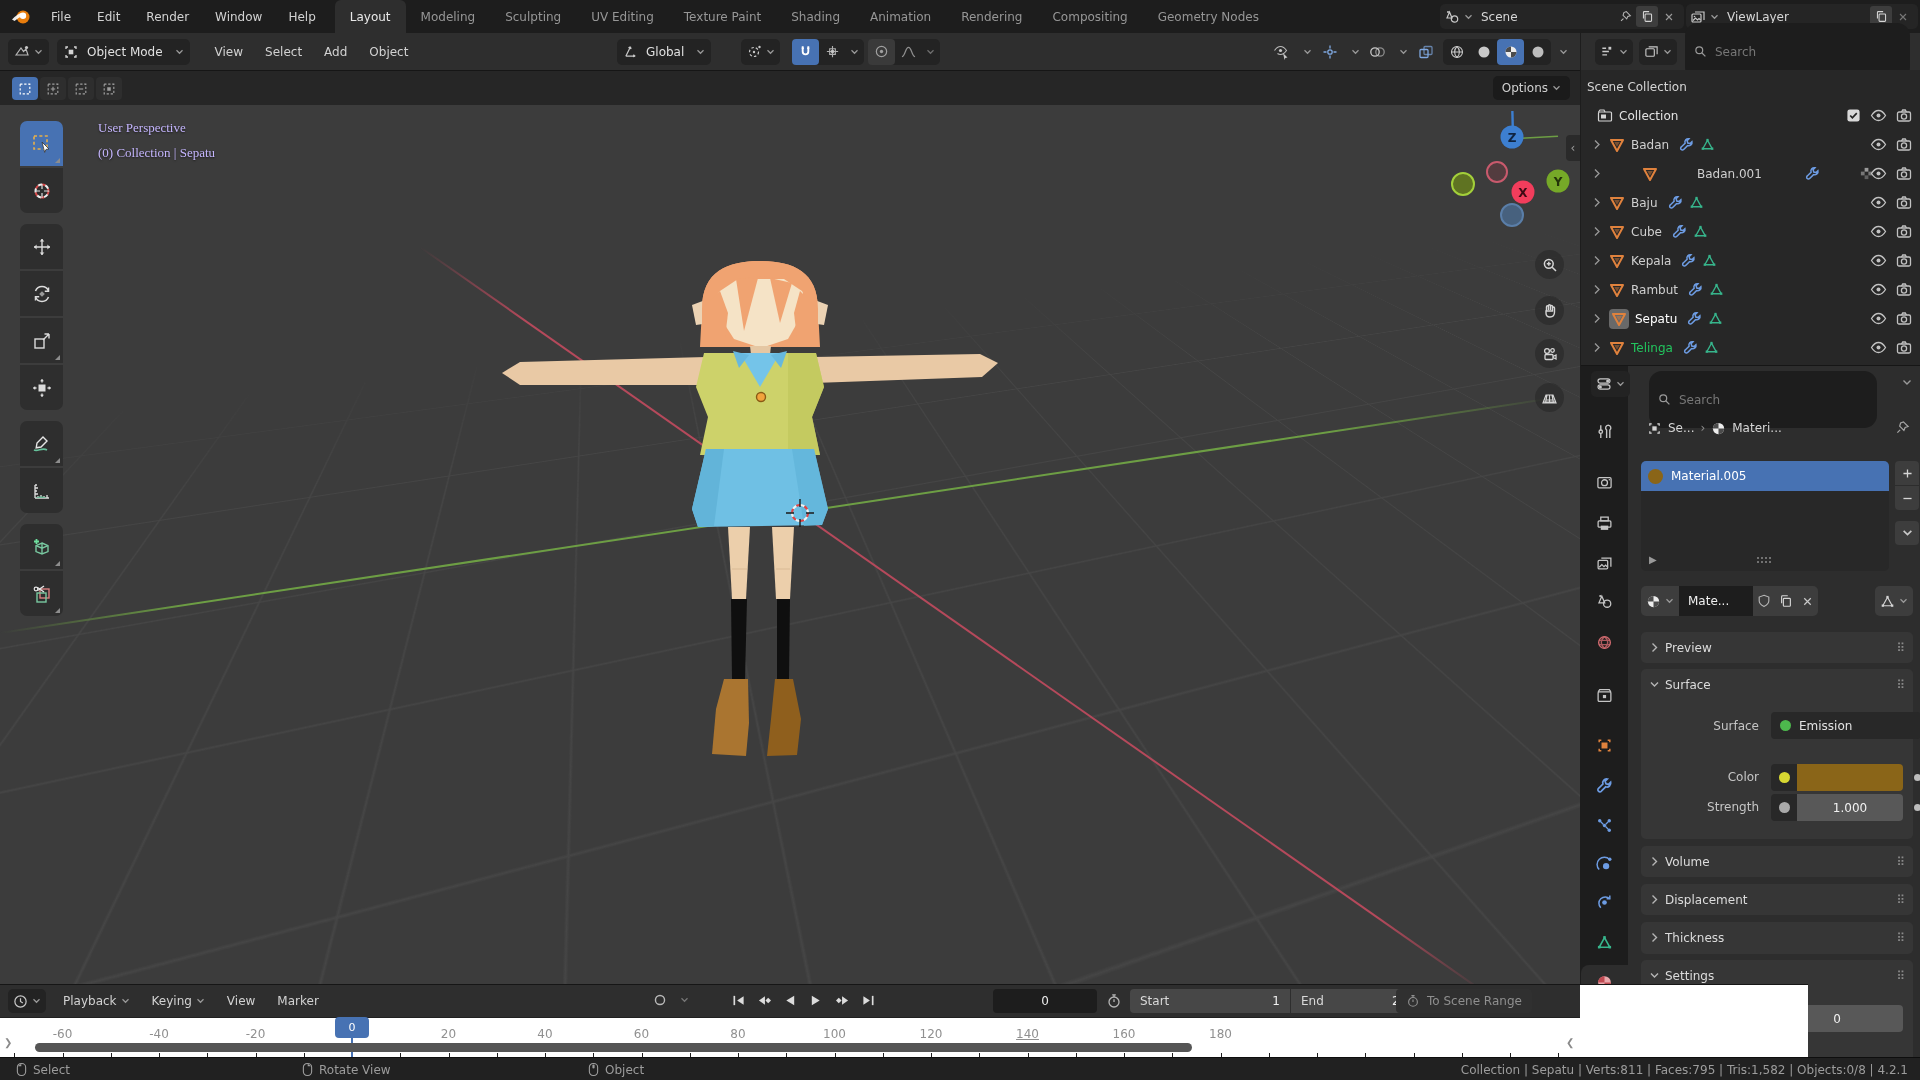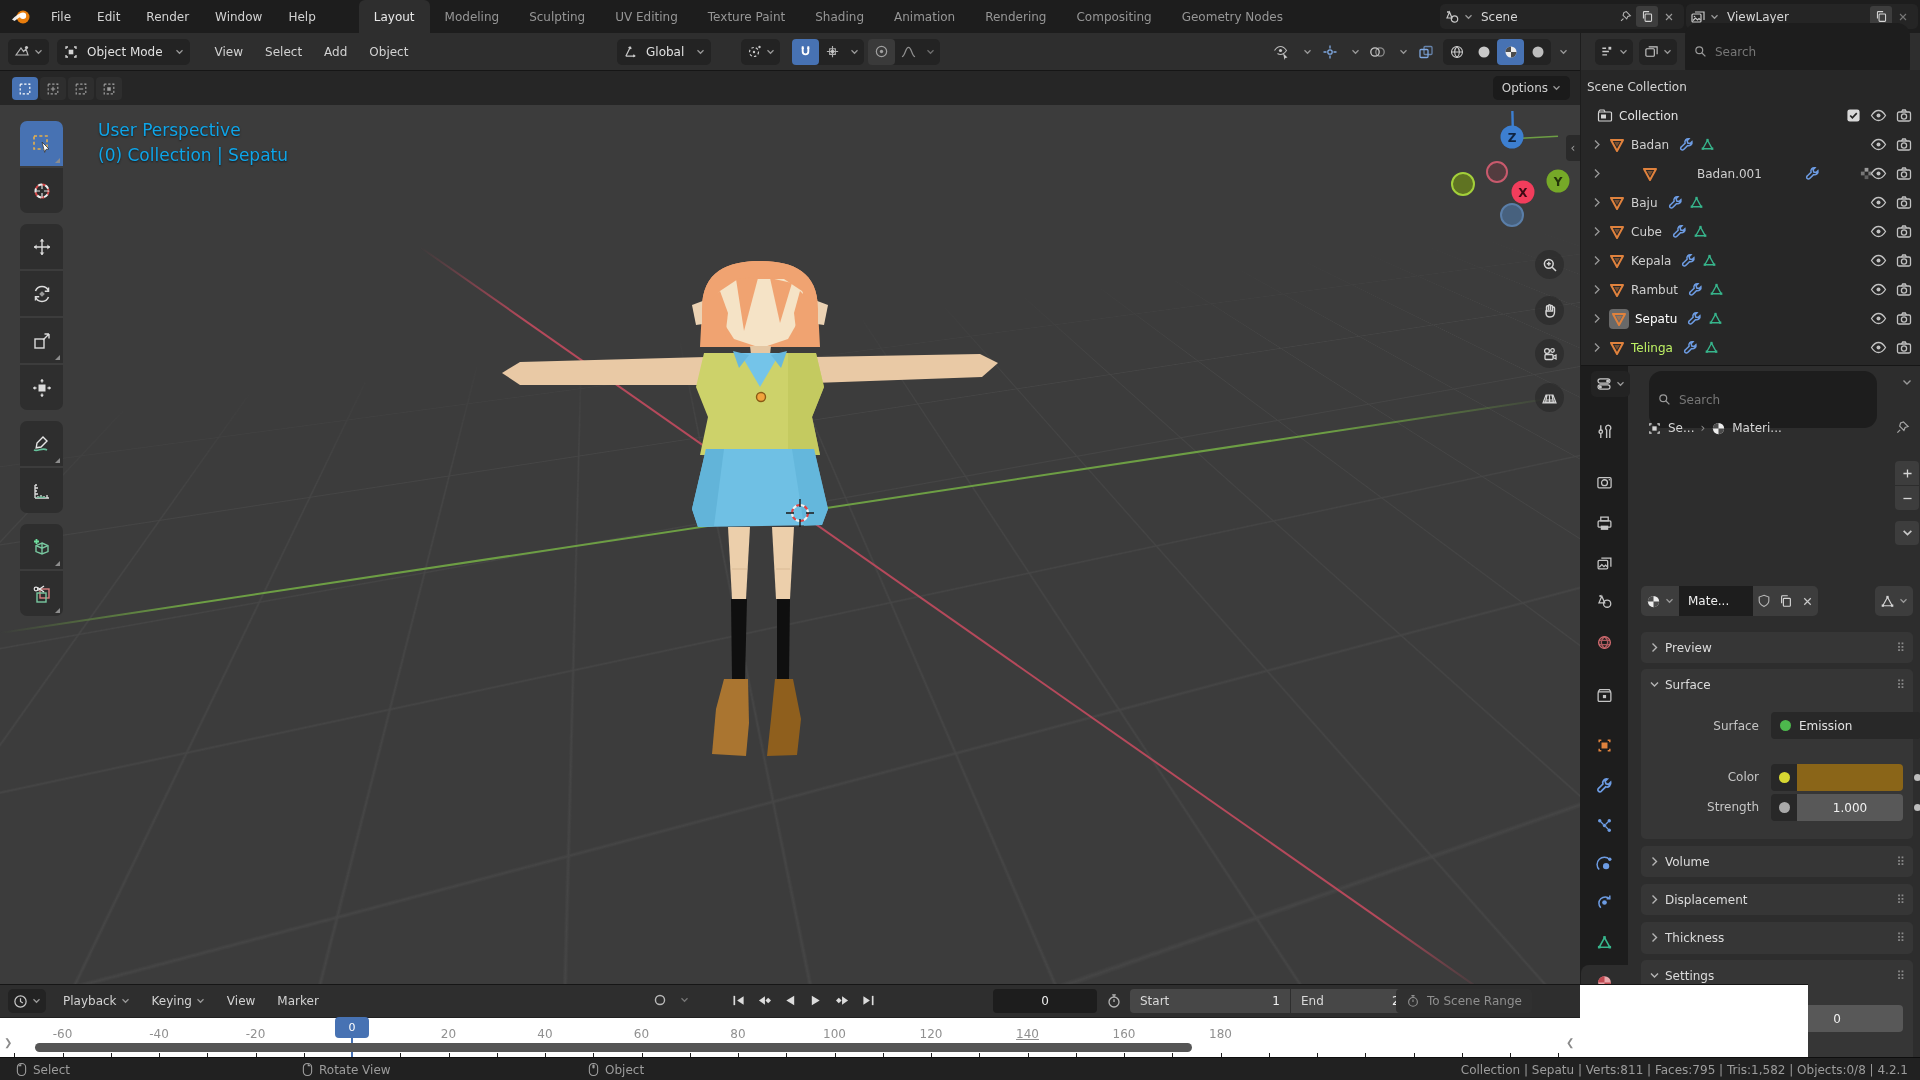--- a/index.html
+++ b/index.html
@@ -7,21 +7,21 @@
         font-family:"DejaVu Sans",sans-serif;font-size:12px;color:#c9c9c9;
         -webkit-font-smoothing:antialiased;}
   .abs{position:absolute;}
   .row{display:flex;align-items:center;}
   .ic{display:inline-flex;align-items:center;justify-content:center;}
   .ic svg{display:block;}
   
   #topbar{left:0;top:0;width:1920px;height:33px;background:#1d1d1d;}
   .menu-item{padding:0 13px;height:33px;display:flex;align-items:center;color:#d2d2d2;cursor:default;}
   .ws-tab{padding:0 15px;height:33px;display:flex;align-items:center;color:#969696;white-space:nowrap;}
-  .ws-tab.active{background:#2e2e2e;color:#e8e8e8;border-radius:6px 6px 0 0;margin-left:24px;}
+  .ws-tab.active{background:#2e2e2e;color:#e8e8e8;border-radius:6px 6px 0 0;}
   .id-widget{height:25px;background:#252525;border-radius:5px;display:flex;align-items:center;padding:0 4px;}
   .id-widget .txt{color:#d6d6d6;padding:0 8px;}
   .mini-btn{width:22px;height:21px;border-radius:3px;display:flex;align-items:center;justify-content:center;color:#b9b9b9;}
   .mini-btn.lit{background:#3d3d3d;}
   
   #vp-header{left:0;top:33px;width:1580px;height:37px;background:#2e2e2e;border-bottom:1px solid #161616;}
   #outliner-header{left:1581px;top:33px;width:339px;height:37px;background:#2e2e2e;}
   .hdr-widget{height:26px;background:#232323;border-radius:5px;display:flex;align-items:center;padding:0 6px;color:#d6d6d6;}
   .hdr-menu{padding:0 11px;color:#d2d2d2;height:100%;display:flex;align-items:center;}
   .tool-toggle{width:27px;height:26px;display:flex;align-items:center;justify-content:center;border-radius:4px;color:#c9c9c9;}
@@ -33,21 +33,21 @@
   
   #viewport{left:0;top:71px;width:1580px;height:913px;background:#3c3c3c;overflow:hidden;}
   #toolstrip{left:0;top:0;width:1580px;height:34px;background:#262626;position:absolute;}
   .floor{position:absolute;left:-700px;top:255px;width:3000px;height:1900px;
          background-image:repeating-linear-gradient(0deg,#464646 0 1px,transparent 1px 92px),
                           repeating-linear-gradient(90deg,#464646 0 1px,transparent 1px 92px);
          transform-origin:50% 0;transform:perspective(720px) rotateX(60deg) rotateZ(-14deg);
          -webkit-mask-image:linear-gradient(180deg,transparent 0,#000 140px);
          mask-image:linear-gradient(180deg,transparent 0,#000 140px);opacity:.85;}
   .axis-line{position:absolute;height:1.6px;transform-origin:left center;}
-  .vp-overlay-text{color:#0ea5e9;text-shadow:0 1px 2px rgba(0,0,0,.6);font-size:17px;}
+  .vp-overlay-text{color:#c4b5fd;text-shadow:0 1px 2px rgba(0,0,0,.6);font-size:13px;font-family:Liberation Serif, serif;}
   .tb-btn{position:absolute;left:20px;width:43px;height:45px;background:#2e2e2e;display:flex;align-items:center;justify-content:center;color:#d8d8d8;}
   .tb-btn.grp-top{border-radius:7px 7px 0 0;}
   .tb-btn.grp-bot{border-radius:0 0 7px 7px;}
   .tb-btn.active{background:#4772b3;color:#fff;}
   .tb-corner{position:absolute;right:3px;bottom:3px;width:0;height:0;border-left:5px solid transparent;border-bottom:5px solid #8d8d8d;}
   .nav-btn{position:absolute;width:29px;height:29px;border-radius:50%;background:rgba(36,36,36,.55);display:flex;align-items:center;justify-content:center;color:#d5d5d5;}
   
   #outliner{left:1581px;top:70px;width:339px;height:295px;background:#272727;}
   .out-row{position:absolute;left:0;width:339px;height:29px;display:flex;align-items:center;color:#cfcfcf;}
   .out-row .name{margin-left:6px;white-space:nowrap;}
@@ -916,21 +916,21 @@
           <svg width="8" height="11" viewBox="0 0 7 11" fill="none" stroke="#9a9a9a" stroke-width="1.3">
             <path d="M1.5 1.5L5.5 5.5 1.5 9.5"></path>
           </svg>
         </span>
         <span class="ic" style="margin-left:8px;">
           <svg width="16" height="16" viewBox="0 0 16 16">
             <path d="M2 3h12L8 14z" fill="none" stroke="#e0823d" stroke-width="2" stroke-linejoin="round"></path>
             <path d="M5.2 5h5.6L8 9.8z" fill="#e0823d" opacity=".45"></path>
           </svg>
         </span>
-        <span class="name" style="color:#bef264">Telinga</span>
+        <span class="name" style="color:#22c55e">Telinga</span>
         <span class="ic" style="margin-left:10px">
           <svg width="15" height="15" viewBox="0 0 16 16" fill="none" stroke="#6d9ce3" stroke-width="1.6">
             <path d="M13.8 5a3.6 3.6 0 01-4.7 4.2L5.3 13a1.9 1.9 0 11-2.6-2.6l3.8-3.8A3.6 3.6 0 0110.7 1.9L8.6 4l.8 2.4L11.8 7z"></path>
           </svg>
         </span>
         <span class="ic" style="margin-left:6px">
           <svg width="15" height="15" viewBox="0 0 16 16" fill="none" stroke="#37b58c" stroke-width="1.5">
             <path d="M8 3.5L3 12.5h10z"></path>
             <rect x="6.8" y="2" width="2.4" height="2.4" fill="#37b58c" stroke="none"></rect>
             <rect x="1.8" y="11.2" width="2.4" height="2.4" fill="#37b58c" stroke="none"></rect>
@@ -1114,20 +1114,37 @@
         </span>
       <span style="color:#d6d6d6">Materi...</span>
     </div>
     <span class="ic abs" style="right:10px;top:54px">
         <svg width="15" height="15" viewBox="0 0 16 16" fill="none" stroke="#a5a5a5" stroke-width="1.3">
           <path d="M9 2l5 5-3.2 1L9.5 11 5 6.5 6 3.2z"></path>
           <path d="M5.5 10.5L2.5 13.5"></path>
         </svg>
       </span>
 
+    <div class="abs" style="left:60px;top:95px;width:248px;height:110px;background:#282828;border-radius:5px">
+      <div class="row" style="height:30px;background:#4772b3;border-radius:5px 5px 0 0;padding:0 7px;gap:8px">
+        <span style="width:15px;height:15px;border-radius:50%;background:#8a6518;display:inline-block"></span>
+        <span style="color:#fff">Material.005</span>
+      </div>
+      <span class="abs" style="left:8px;bottom:6px;color:#9a9a9a;font-size:10px">▶</span>
+      <span class="abs grip" style="left:115px;bottom:4px"><svg width="16" height="8" viewBox="0 0 16 8" fill="#8a8a8a">
+            <circle cx="2" cy="2" r="1"></circle>
+            <circle cx="6" cy="2" r="1"></circle>
+            <circle cx="10" cy="2" r="1"></circle>
+            <circle cx="14" cy="2" r="1"></circle>
+            <circle cx="2" cy="6" r="1"></circle>
+            <circle cx="6" cy="6" r="1"></circle>
+            <circle cx="10" cy="6" r="1"></circle>
+            <circle cx="14" cy="6" r="1"></circle>
+          </svg></span>
+    </div>
     <div class="abs" style="left:314px;top:95px;width:24px;height:24px;background:#3d3d3d;border-radius:4px 4px 0 0;display:flex;align-items:center;justify-content:center">
         <svg width="13" height="13" viewBox="0 0 16 16" stroke="#d5d5d5" stroke-width="1.6">
           <path d="M8 3v10M3 8h10"></path>
         </svg>
       </div>
     <div class="abs" style="left:314px;top:120px;width:24px;height:24px;background:#3d3d3d;border-radius:0 0 4px 4px;display:flex;align-items:center;justify-content:center">
         <svg width="13" height="13" viewBox="0 0 16 16" stroke="#d5d5d5" stroke-width="1.6">
           <path d="M3 8h10"></path>
         </svg>
       </div>

